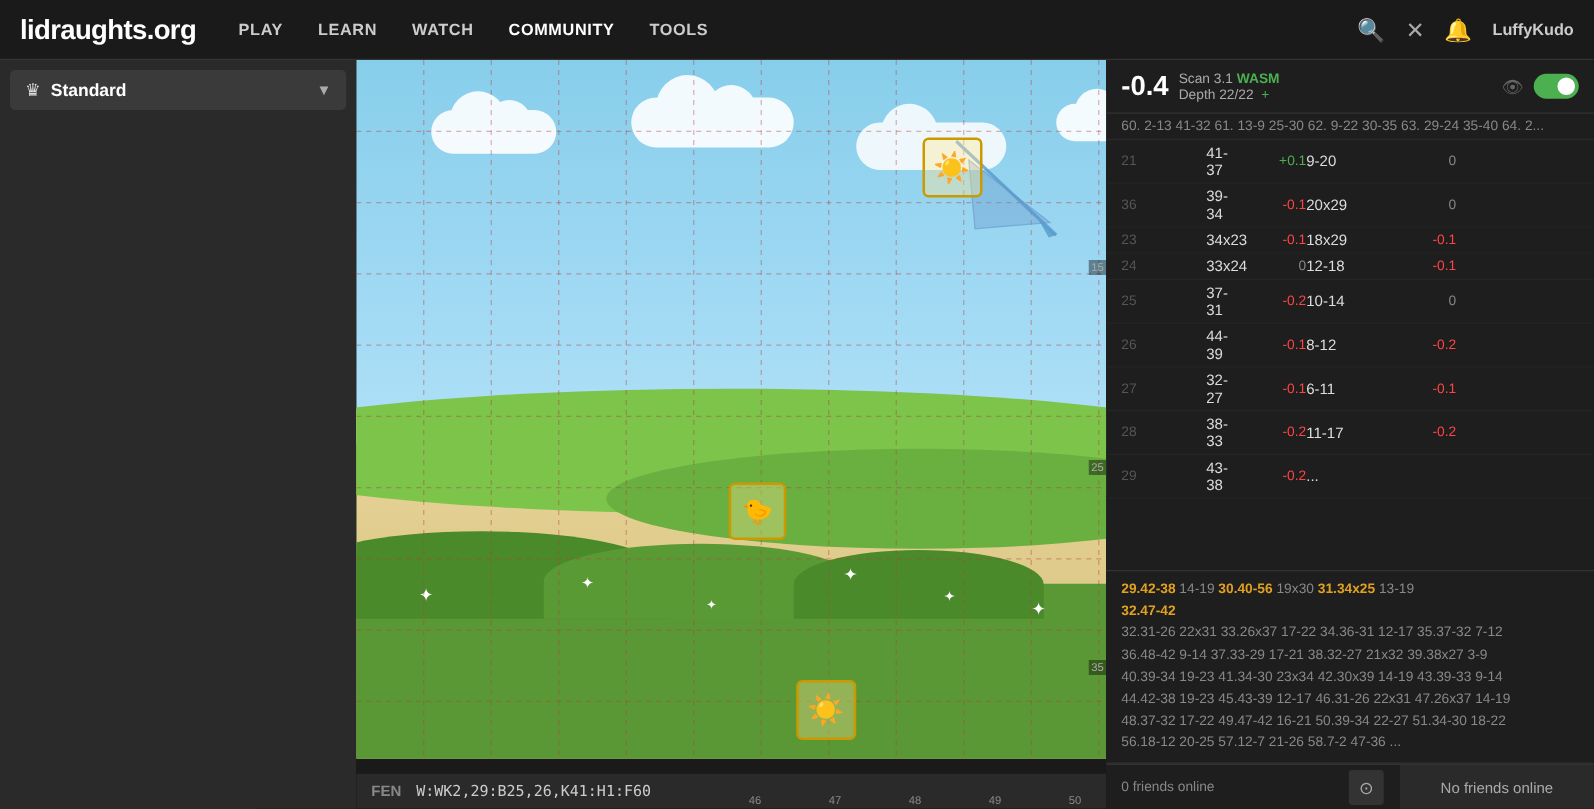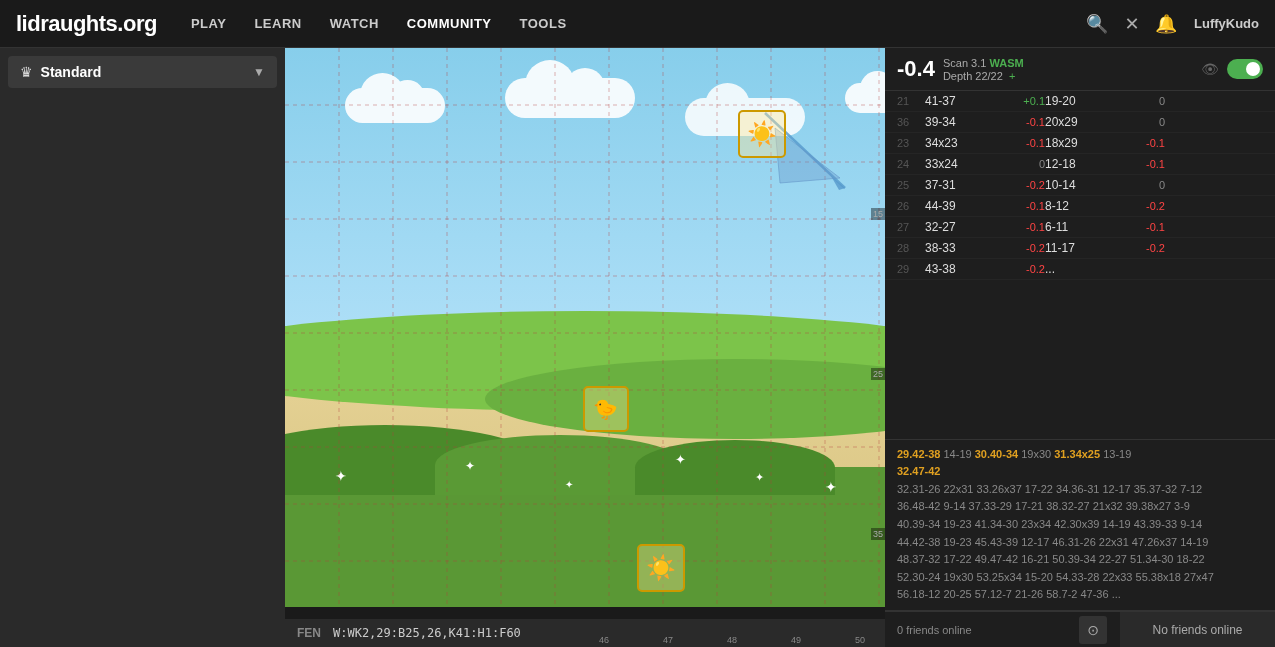--- a/index.html
+++ b/index.html
@@ -97,21 +97,21 @@
     .moves-table::-webkit-scrollbar { width: 4px; }
     .moves-table::-webkit-scrollbar-track { background: #1e1e1e; }
     .moves-table::-webkit-scrollbar-thumb { background: #444; }
 
     .move-row {
       display: grid; grid-template-columns: 28px 70px 50px 70px 50px;
       align-items: center; padding: 3px 12px;
       border-bottom: 1px solid #252525;
     }
     .move-num { color: #555; font-size: 11px; }
-    .move-white { color: #ddd; font-weight: 500; cursor: pointer; }
+    .move-white { color: #ddd; font-weight: 500; cursor: pointer; margin-left: 40px; }
     .move-score { color: #888; font-size: 11px; text-align: right; }
     .move-black { color: #ddd; font-weight: 500; cursor: pointer; }
     .score-pos { color: #4caf50; }
     .score-neg { color: #f44; }
     .score-zero { color: #888; }
 
     
     .analysis-lines {
       padding: 6px 12px; border-top: 1px solid #333; border-bottom: 1px solid #333;
       flex-shrink: 0;
@@ -279,28 +279,29 @@
         <span>Depth 22/22</span>
         <span style="color:#4caf50;margin-left:3px;cursor:pointer;">+</span>
       </div>
     </div>
     <div class="score-header-right">
       <span class="eye-icon">👁</span>
       <div class="toggle-on"></div>
     </div>
   </div>
 
+  <div class="move-line">60. 2-13 41-32 61. 13-9 25-30 62. 9-22 30-35 63. 29-24 35-40 64. 2...</div>
 
   <div class="moves-table">
 
   <div class="move-row">
       <span class="move-num">21</span>
       <span class="move-white">41-37</span>
       <span class="move-score score-pos">+0.1</span>
-      <span class="move-black">19-20</span>
+      <span class="move-black">9-20</span>
       <span class="move-score score-zero">0</span>
     </div>
       <div class="move-row">
       <span class="move-num">36</span>
       <span class="move-white">39-34</span>
       <span class="move-score score-neg">-0.1</span>
       <span class="move-black">20x29</span>
       <span class="move-score score-zero">0</span>
     </div>
       <div class="move-row">
@@ -350,43 +351,40 @@
       <span class="move-white">43-38</span>
       <span class="move-score score-neg">-0.2</span>
       <span class="move-black">...</span>
       <span class="move-score score-zero"></span>
     </div>
     </div>
 
   <div class="analysis-lines">
     <div class="analysis-line">
       <span style="color:#e0a020;font-weight:600;">29.42-38</span> 14-19 
-      <span style="color:#e0a020;font-weight:600;">30.40-34</span> 19x30 
+      <span style="color:#e0a020;font-weight:600;">30.40-56</span> 19x30 
       <span style="color:#e0a020;font-weight:600;">31.34x25</span> 13-19
     </div>
     <div class="analysis-line">
       <span style="color:#e0a020;font-weight:600;">32.47-42</span>
     </div>
     <div class="analysis-line">
       32.31-26 22x31 33.26x37 17-22 34.36-31 12-17 35.37-32 7-12
     </div>
     <div class="analysis-line">
       36.48-42 9-14 37.33-29 17-21 38.32-27 21x32 39.38x27 3-9
     </div>
     <div class="analysis-line">
       40.39-34 19-23 41.34-30 23x34 42.30x39 14-19 43.39-33 9-14
     </div>
     <div class="analysis-line">
       44.42-38 19-23 45.43-39 12-17 46.31-26 22x31 47.26x37 14-19
     </div>
     <div class="analysis-line">
       48.37-32 17-22 49.47-42 16-21 50.39-34 22-27 51.34-30 18-22
-    </div>
-    <div class="analysis-line">
-      52.30-24 19x30 53.25x34 15-20 54.33-28 22x33 55.38x18 27x47
     </div>
     <div class="analysis-line">
       56.18-12 20-25 57.12-7 21-26 58.7-2 47-36 ...
     </div>
   </div>
 
   <div class="bottom-bar">
     <span class="friends-count">0 friends online</span>
     <div class="ctrl-btn">⊙</div>
     <div class="ctrl-btn">⏮</div>

